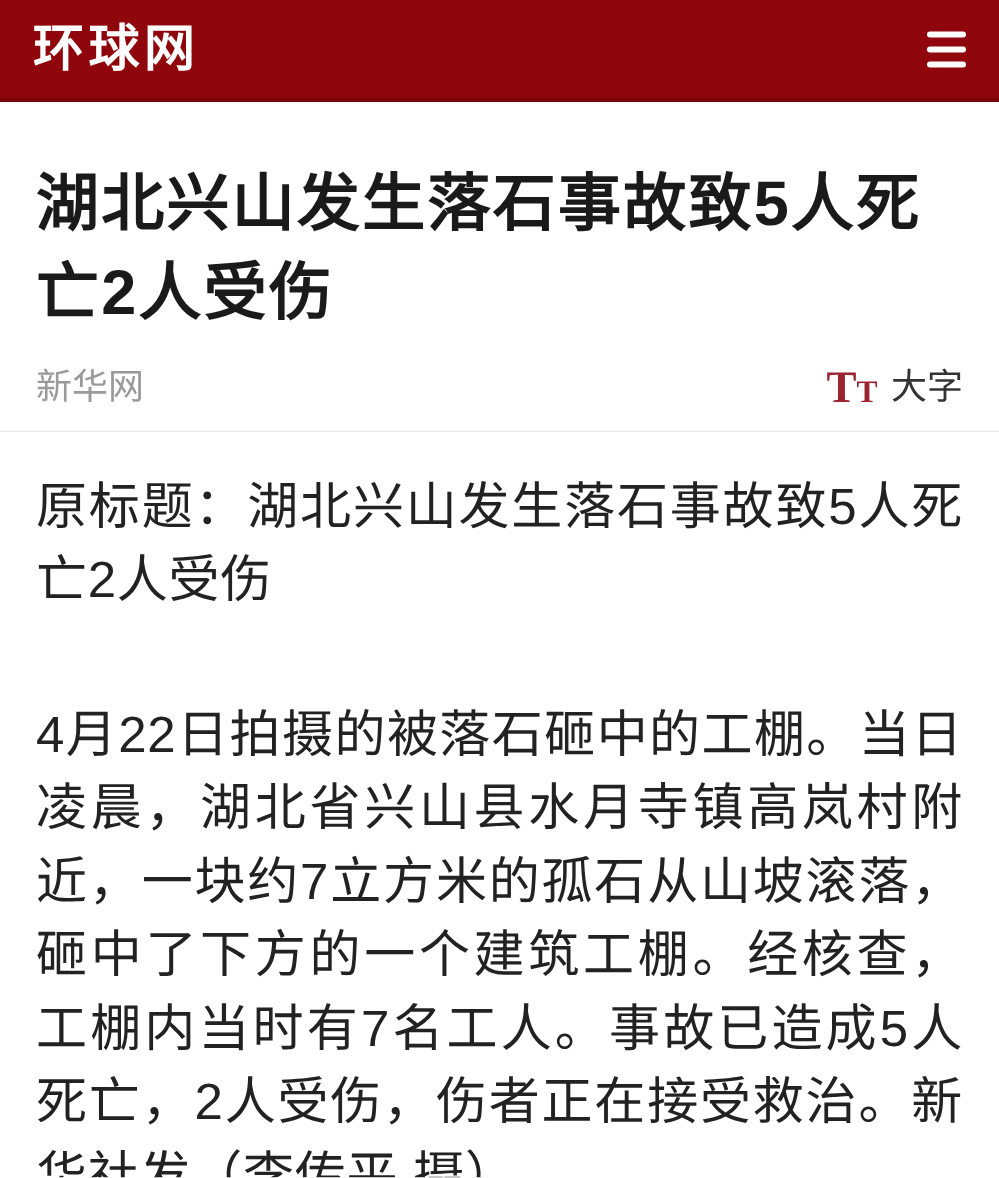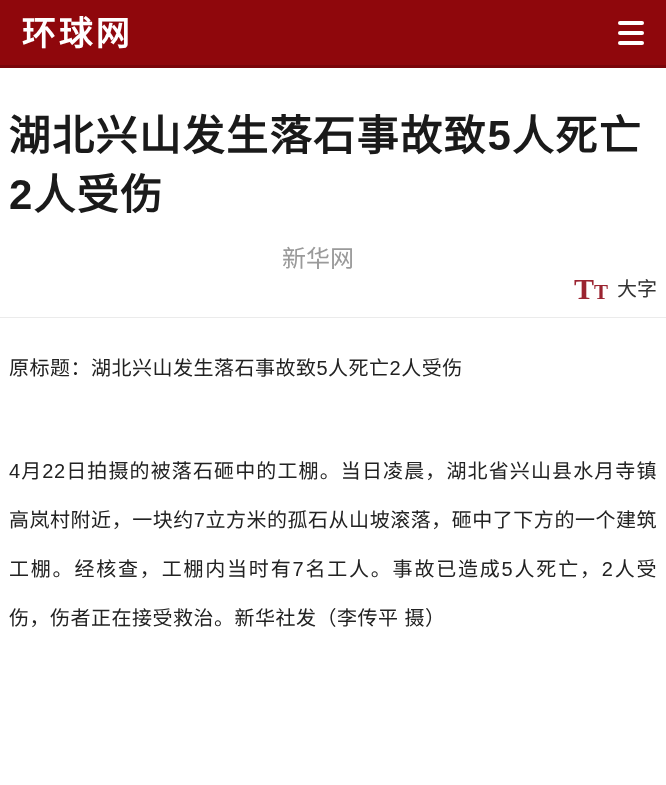--- a/index.html
+++ b/index.html
@@ -58,67 +58,66 @@
   }
   .hamburger .bar {
     height: 4px;
     width: 26px;
     border-radius: 2px;
     background: #ffffff;
   }
 
   
   .article {
-    padding: 0 9px;
+    padding: 0 24px;
   }
   .article-title {
     margin-top: 38px;
     font-size: 42px;
     line-height: 59px;
     font-weight: 700;
     letter-spacing: 1.5px;
     color: var(--title-text, #1a1a1a);
   }
   .meta-row {
     margin-top: 20px;
     display: flex;
     align-items: center;
     font-size: 24px;
     color: var(--meta-text, #9a9a9a);
     line-height: 30px;
-    flex-direction: column;
   }
   .meta-source { margin-right: 30px; }
   .font-size-control {
     margin-left: auto;
     display: flex;
     align-items: center;
     cursor: pointer;
   }
   .tt-icon {
     font-family: "Liberation Serif", "DejaVu Serif", serif;
     color: var(--accent-red, #9b2431);
     font-weight: 700;
     line-height: 1;
   }
   .tt-icon .tt-large { font-size: 30px; }
   .tt-icon .tt-small { font-size: 21px; }
   .font-size-label {
     margin-left: 9px;
-    font-size: 20px;
+    font-size: 24px;
     color: var(--label-text, #333333);
   }
   .divider {
     margin-top: 13px;
     border: none;
     border-top: 1px solid var(--divider, #ebebeb);
     width: 100%;
   }
   .article-body p {
-    font-size: 20px;
+    font-size: 34px;
     line-height: 49px;
     letter-spacing: 0.5px;
     color: var(--body-text, #222222);
     text-align: justify;
   }
   .article-body p.lead-paragraph { margin-top: 26px; }
   .article-body p.main-paragraph { margin-top: 54px; }
 </style>
 </head>
 <body>

